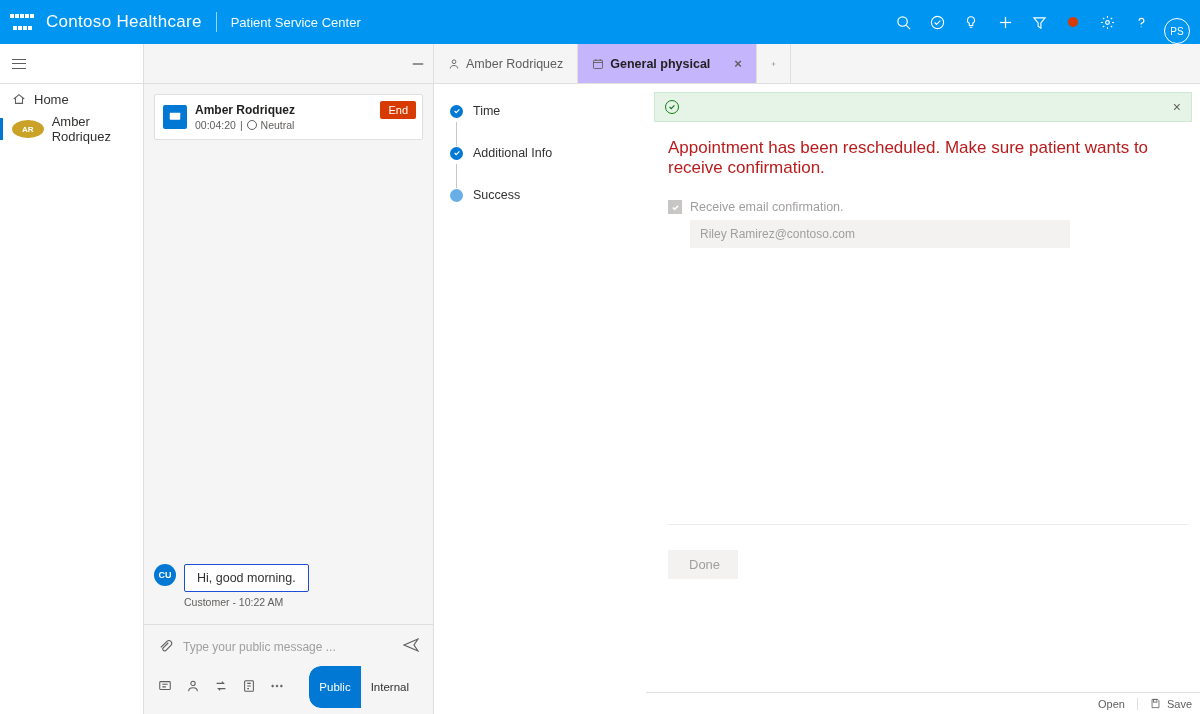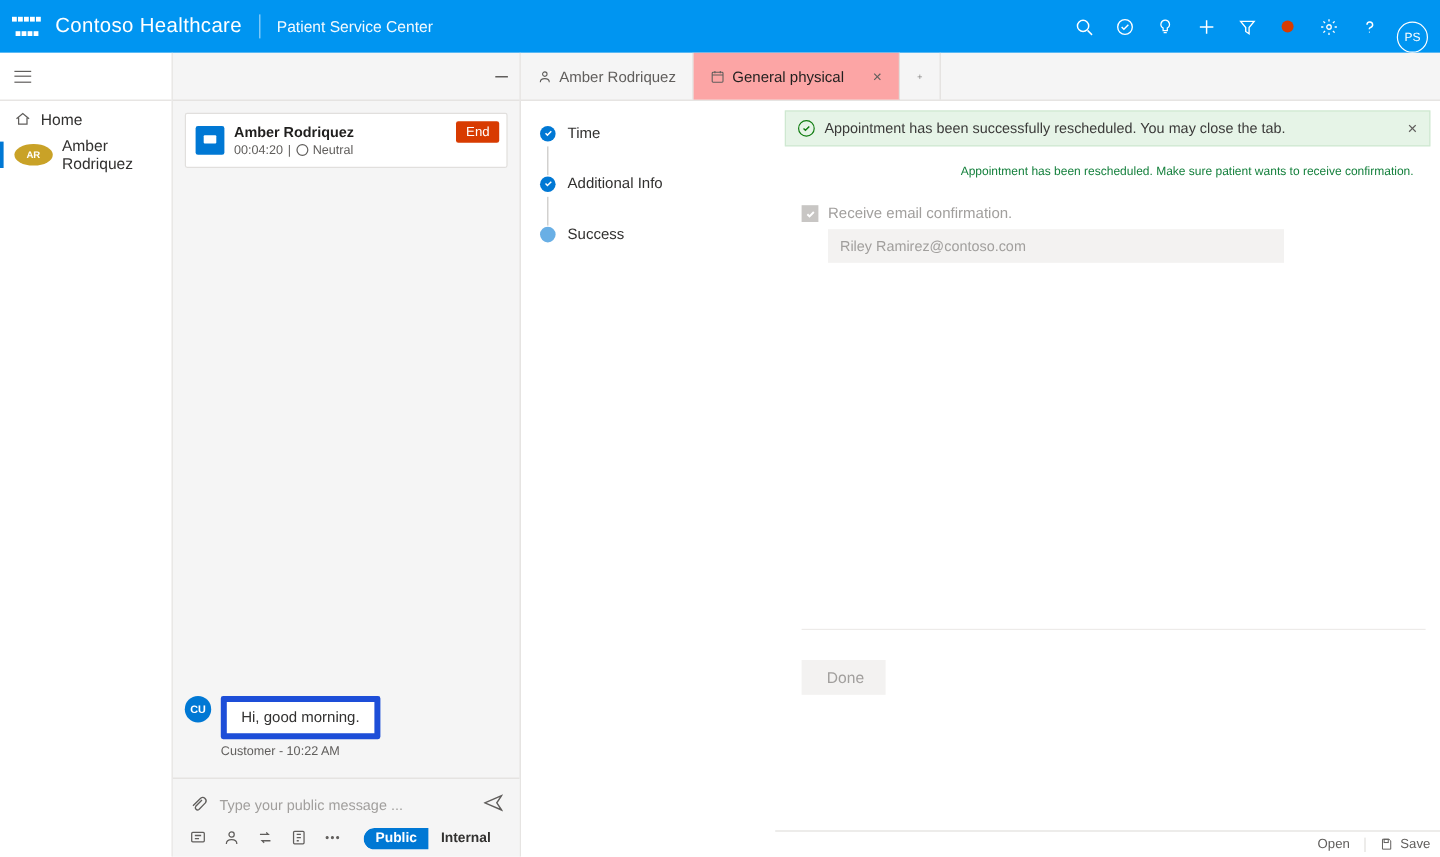--- a/index.html
+++ b/index.html
@@ -39,39 +39,39 @@
   .sess-icon svg { fill:#fff; }
   .sess-name { font-size:12px; font-weight:600; color:#201f1e; }
   .sess-meta { font-size:10.5px; color:#605e5c; display:flex; align-items:center; gap:4px; margin-top:2px;}
   .face { width:10px; height:10px; border:1px solid #605e5c; border-radius:50%; position:relative;}
   .end-btn { position:absolute; right:6px; top:6px; background:#d83b01; color:#fff; font-size:11px; padding:3px 8px; border-radius:2px; cursor:pointer; }
 
   .sess-body { flex:1; display:flex; flex-direction:column; }
   .convo { flex:1; display:flex; flex-direction:column; justify-content:flex-end; padding:10px; }
   .msg-row { display:flex; align-items:flex-start; gap:8px; margin-bottom:4px;}
   .cu-avatar { width:22px; height:22px; border-radius:50%; background:#0078d4; color:#fff; font-size:9px; font-weight:600; display:flex; align-items:center; justify-content:center; flex-shrink:0;}
-  .bubble { background:#fff; border:5px solid #1d4ed8; border-radius:2px; padding:6px 12px; font-size:12.5px; }
+  .bubble { background:#fff; border:1px solid #1d4ed8; border-radius:2px; padding:6px 12px; font-size:12.5px; }
   .msg-meta { font-size:10.5px; color:#605e5c; margin-left:30px; margin-bottom:6px;}
 
   .composer { border-top:1px solid #e1dfdd; padding:8px 8px 4px 8px; background:#f5f5f5;}
   .comp-input-row { display:flex; align-items:center; gap:10px; padding:4px 6px;}
   .send-icon svg { stroke:#605e5c; fill:none;}
   .comp-field { flex:1; font-size:12px; color:#a19f9d; }
   .comp-tools { display:flex; align-items:center; gap:14px; padding:6px 6px 2px 6px;}
   .tool svg { stroke:#605e5c; fill:none; }
   .pill-group { margin-left:auto; display:flex; align-items:center; border-radius:12px; overflow:hidden;}
-  .pill { font-size:11.5px; padding:3px 10px; cursor:pointer;font-weight:bold;}
+  .pill { font-size:11.5px; padding:15px 10px; cursor:pointer;}
   .pill.public { background:#0078d4; color:#fff; border-top-left-radius:12px; border-bottom-left-radius:12px;}
   .pill.internal { color:#323130; }
 
   
   .maincol { flex:1; display:flex; flex-direction:column; }
   .tabbar { height:40px; background:#f5f5f5; border-bottom:1px solid #e1dfdd; display:flex; align-items:stretch; }
   .tab { display:flex; align-items:center; gap:6px; padding:0 14px; font-size:12.5px; color:#605e5c; border-right:1px solid #e1dfdd; cursor:pointer; position:relative;}
-  .tab.active { background:#fca5a5; color:#201f1e; font-weight:400; }
+  .tab.active { background:#c4b5fd; color:#201f1e; font-weight:700; }
   .tab svg { stroke:#605e5c; fill:none; }
   .tab .x { margin-left:18px; font-size:13px; color:#605e5c; }
   .newtab { width:34px; display:flex; align-items:center; justify-content:center; }
 
   .workarea { flex:1; display:flex; overflow:hidden;gap:12px; }
   .steps { width:200px; padding:20px 10px 10px 16px; }
   .step { display:flex; align-items:center; gap:10px; font-size:12.5px; color:#323130; margin-bottom:28px; position:relative; cursor:pointer;}
   .step::after { content:""; position:absolute; left:6px; top:18px; height:24px; width:1px; background:#c8c6c4; }
   .step:last-child::after { display:none; }
   .step-dot { width:13px; height:13px; border-radius:50%; background:#0078d4; display:flex; align-items:center; justify-content:center;}
@@ -81,21 +81,21 @@
   .detail { flex:1; display:flex; flex-direction:column; position:relative; }
   .banner { margin:8px 8px 0 8px; background:#e6f4e7; border:1px solid #cfe8d1; display:flex; align-items:center; padding:6px 10px; font-size:12px; color:#3b3a39; }
   .banner .ok { width:14px; height:14px; border:1.5px solid #107c10; border-radius:50%; margin-right:8px; display:flex; align-items:center; justify-content:center;}
   .banner .ok svg { stroke:#107c10; fill:none;}
   .banner .bx { margin-left:auto; color:#605e5c; font-size:14px; cursor:pointer;}
 
   .detail-body { padding: 16px 22px; }
   .hdr { display:flex; align-items:center; gap:8px; font-size:17px; font-weight:600; margin-bottom:8px;}
   .big-ok { width:16px; height:16px; background:#107c10; border-radius:50%; display:flex; align-items:center; justify-content:center;}
   .big-ok svg { stroke:#fff; fill:none;}
-  .desc { font-size:10px; color:#15803d; margin-bottom:22px;text-align:right; }
+  .desc { font-size:17px; color:#b91c1c; margin-bottom:22px; }
   .chk-row { display:flex; align-items:center; gap:8px; color:#a19f9d; font-size:12.5px; margin-bottom:6px;}
   .chk { width:14px; height:14px; background:#c8c6c4; display:flex; align-items:center; justify-content:center;}
   .chk svg { stroke:#fff; fill:none;}
   .email-box { margin-left:22px; width:380px; background:#f3f2f1; color:#a19f9d; font-size:12px; padding:7px 10px; }
 
   .done-btn { margin:16px 0 0 22px; padding:7px 18px; background:#f3f2f1; color:#a19f9d; font-size:13px; width:fit-content; border:none; cursor:pointer;}
   .footer-bar { position:absolute; bottom:0; left:0; right:0; border-top:1px solid #e1dfdd; height:22px; display:flex; align-items:center; justify-content:flex-end; padding:0 8px; gap:6px; font-size:11px; color:#605e5c; background:#fff;}
   .footer-bar .fsep { width:1px; height:12px; background:#e1dfdd; margin:0 6px;}
   .det-divider { position:absolute; top:440px; left:22px; right:12px; height:1px; background:#edebe9;}
 
@@ -315,21 +315,20 @@
         </div>
       </div>
 
       <div class="detail">
         <div class="banner">
           <span class="ok">
               <svg width="8" height="8" viewBox="0 0 10 10">
                 <path d="M2 5l2 2 4-4" stroke-width="1.5"></path>
               </svg>
             </span>
-          <span>Appointment has been successfully rescheduled. You may close the tab.</span>
           <span class="bx">×</span>
         </div>
 
         <div class="detail-body">
           <div class="desc">Appointment has been rescheduled. Make sure patient wants to receive confirmation.</div>
           <div class="chk-row">
             <span class="chk">
                 <svg width="9" height="9" viewBox="0 0 10 10">
                   <path d="M2 5l2 2 4-4" stroke-width="1.8"></path>
                 </svg>

